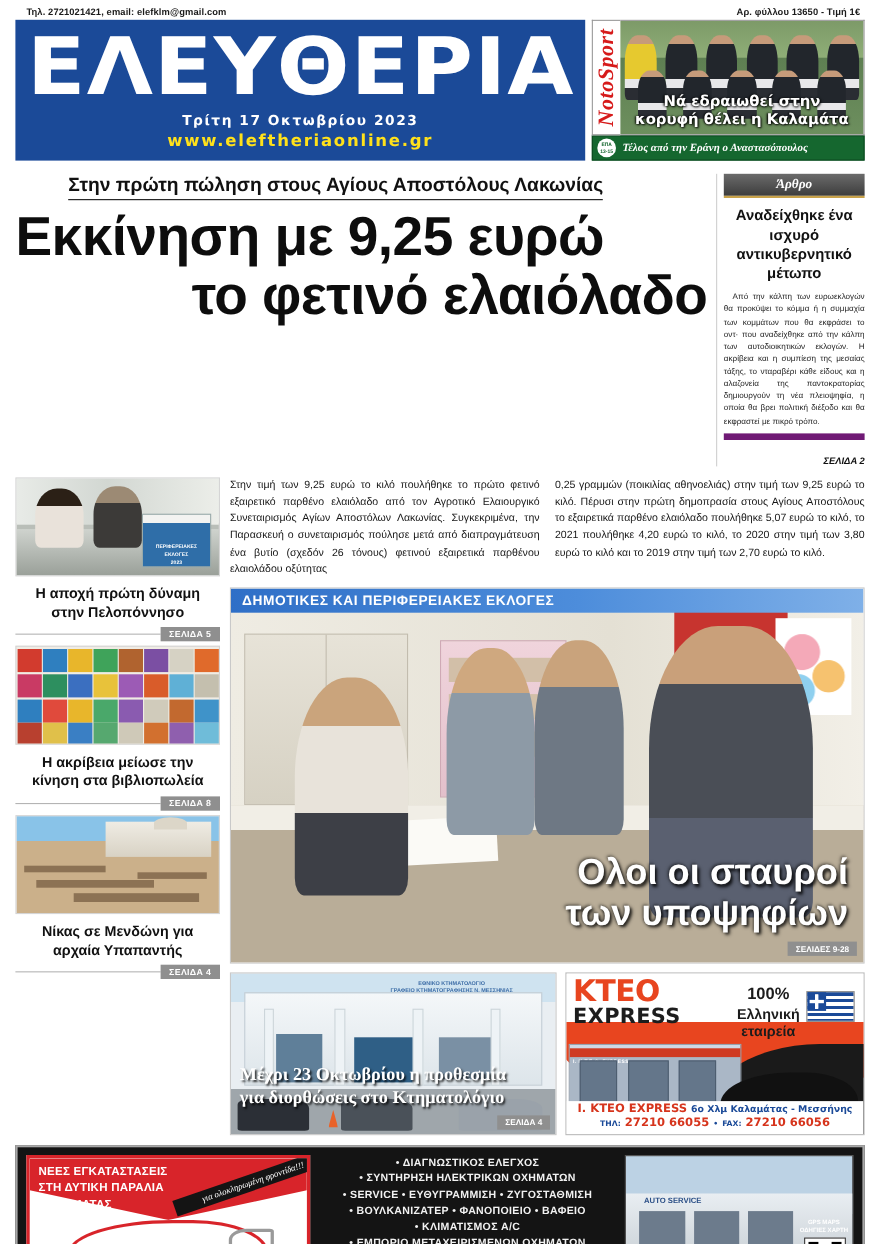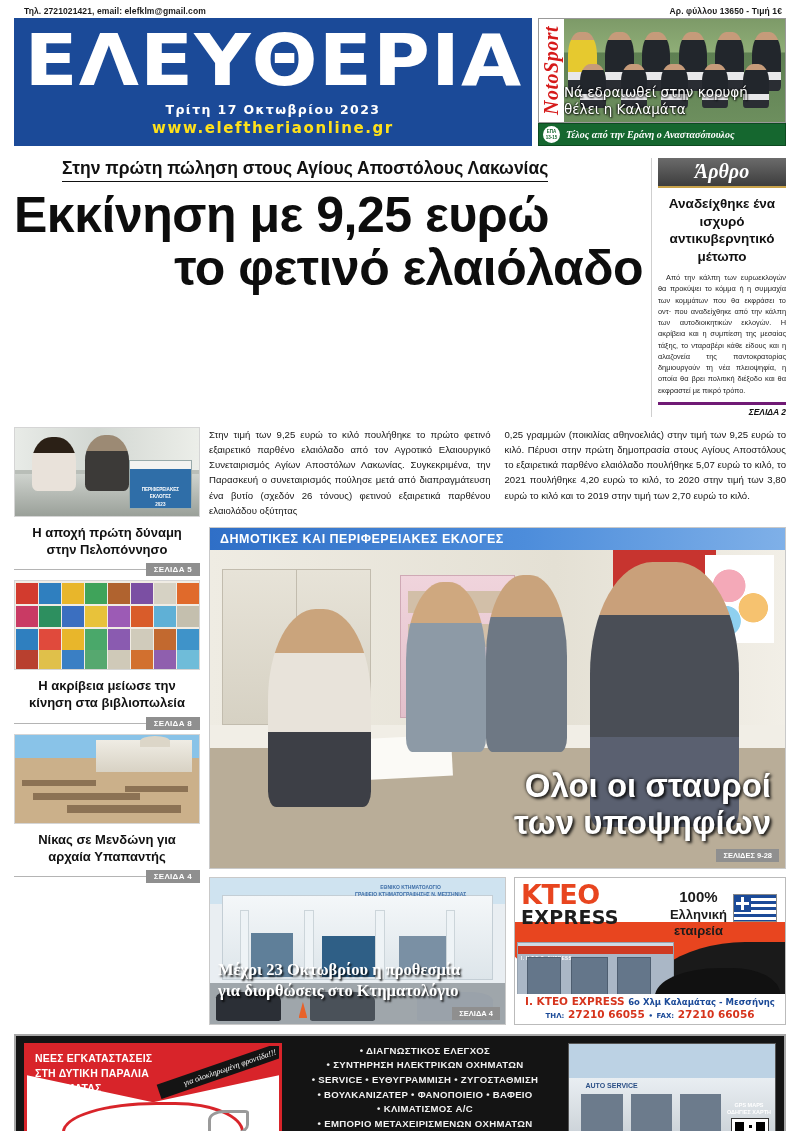--- a/index.html
+++ b/index.html
@@ -71,23 +71,23 @@
   }
   .noto-photo .player.gk {
     background: linear-gradient(180deg, #c69b7a 0 14%, #e6c92f 14% 68%, #e8e8ea 68% 82%, #2a2d33 82% 100%);
   }
   .noto-photo .row2 {
     position: absolute; left: 4%; right: 4%; top: 40%; height: 46%;
     display: flex; justify-content: space-around; align-items: flex-end;
   }
   .noto-cap {
     position: absolute; left: 0; right: 0; bottom: 4px;
-    color: #fff; font-weight: normal; font-size: 13.5px;
+    text-align: center; color: #fff; font-weight: bold; font-size: 13.5px;
     line-height: 1.25; text-shadow: 1px 1px 2px #000, -1px 0 2px #000;
-    font-family: "DejaVu Sans", sans-serif; padding: 0 0;
+    font-family: "DejaVu Sans", sans-serif; padding: 0 13px;
   }
   .noto-strip {
     height: 23px; background: #15672f; border: 1px solid #0d4a21;
     display: flex; align-items: center; gap: 6px; padding-left: 4px;
   }
   .noto-badge {
     width: 17px; height: 17px; border-radius: 50%;
     background: #fff; color: #15672f; font-size: 4.5px; font-weight: bold;
     display: flex; flex-direction: column; align-items: center; justify-content: center;
     line-height: 1.15; flex: none;
@@ -111,34 +111,34 @@
     letter-spacing: -.5px; margin-top: 7px;
   }
   .headline .l1 { display: block; text-align: left; }
   .headline .l2 { display: block; text-align: right; }
 
   
   .arthro { width: 135px; flex: none; border-left: 1px solid #cfcfcf; padding-left: 6px; }
   .arthro-head {
     background: linear-gradient(180deg,#6b6b6b,#3d3d3d);
     color: #fff; text-align: center; font-style: italic; font-weight: bold;
-    font-size: 20px; padding: 2px 0 3px; font-family: "Liberation Serif", serif;
+    font-size: 12px; padding: 2px 0 3px; font-family: "Liberation Serif", serif;
     border-bottom: 2px solid #c8a24a;
   }
   .arthro-title {
     text-align: center; font-weight: bold; font-size: 13.5px; line-height: 1.3;
     margin-top: 7px; color: #111;
   }
   .arthro-body {
     font-size: 7.4px; line-height: 1.52; text-align: justify; margin-top: 7px; color: #1d1d1d;
     text-indent: 8px;
   }
   .arthro-page {
     text-align: right; font-weight: bold; font-style: italic; font-size: 8.5px;
-    border-top: 3px solid #701a75; margin-top: 6px; padding-top: 2px; color:#111;
+    border-top: 6px solid #701a75; margin-top: 6px; padding-top: 14px; color:#111;
   }
 
   
   .body-row { display: flex; gap: 9px; margin-top: 10px; }
   .left-col { width: 186px; flex: none; }
   .center-col { flex: 1 1 auto; min-width: 0; }
 
   
   .thumb-block + .thumb-block { margin-top: 4px; }
   .thumb-photo { width: 100%; height: 90px; overflow: hidden; position: relative; border: 1px solid #d5d5d5; }

